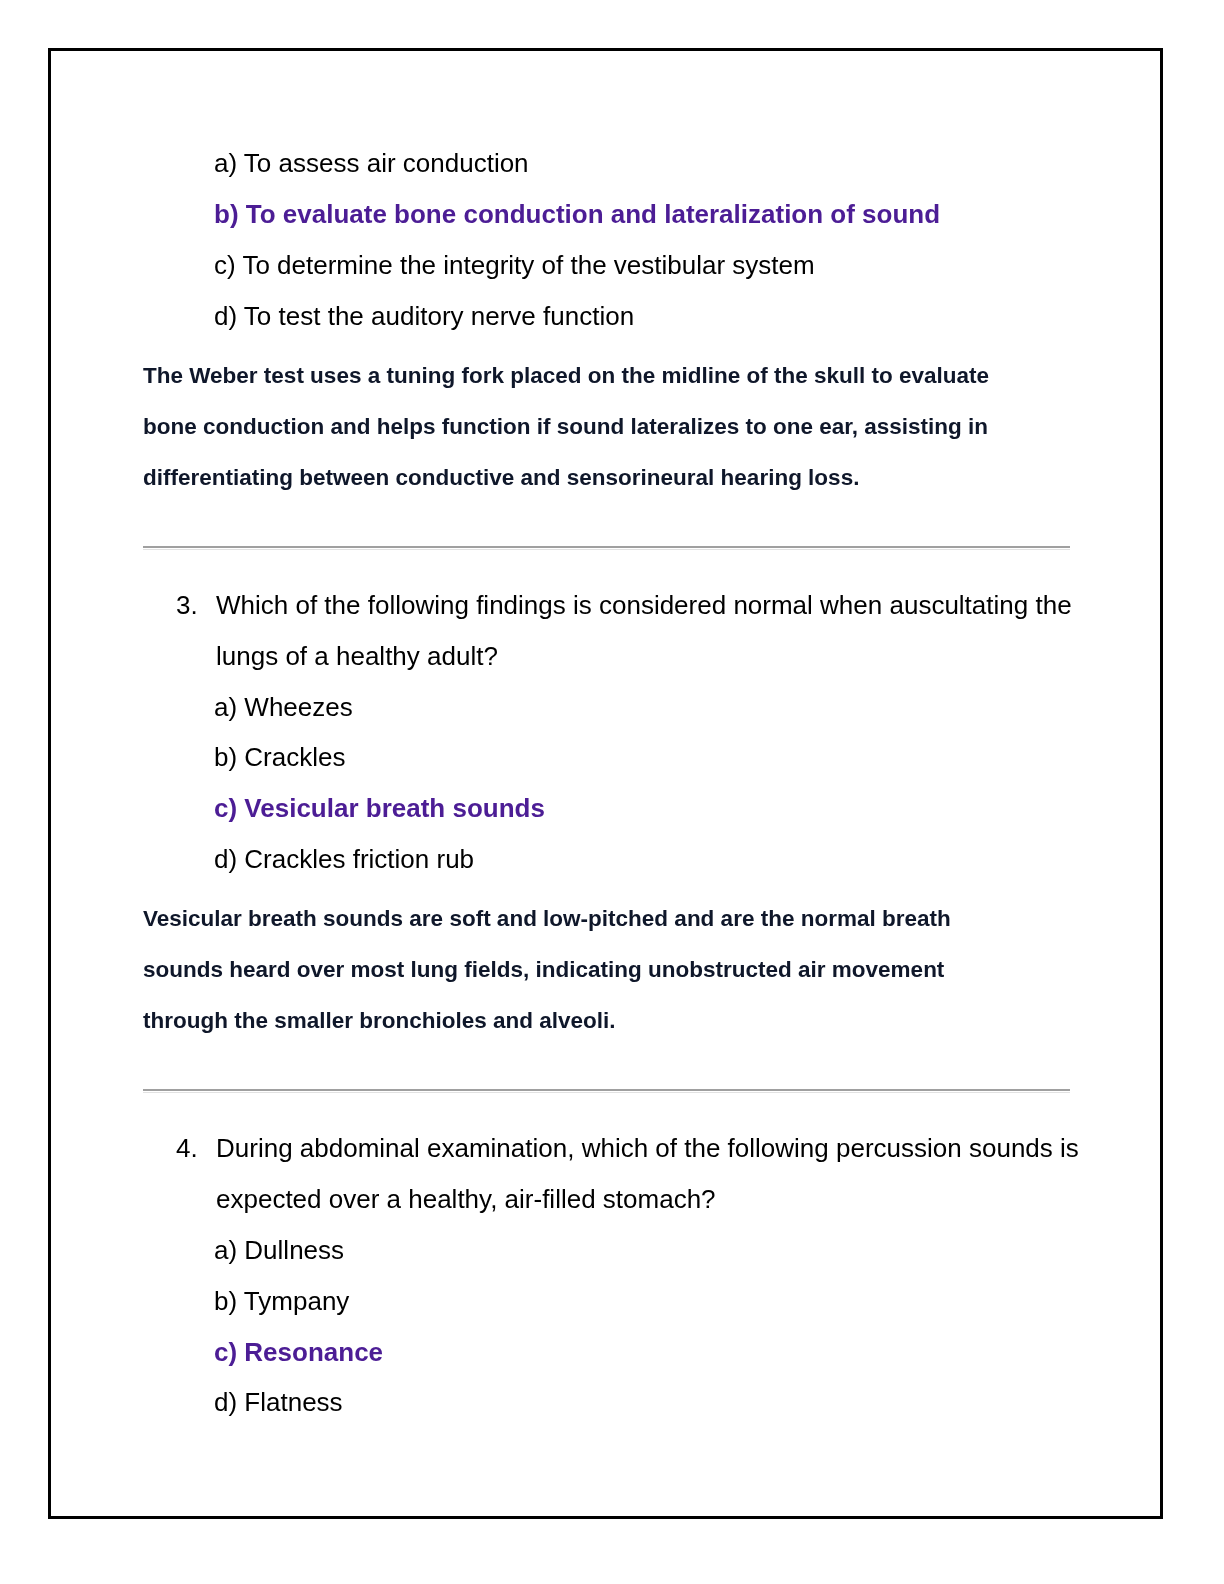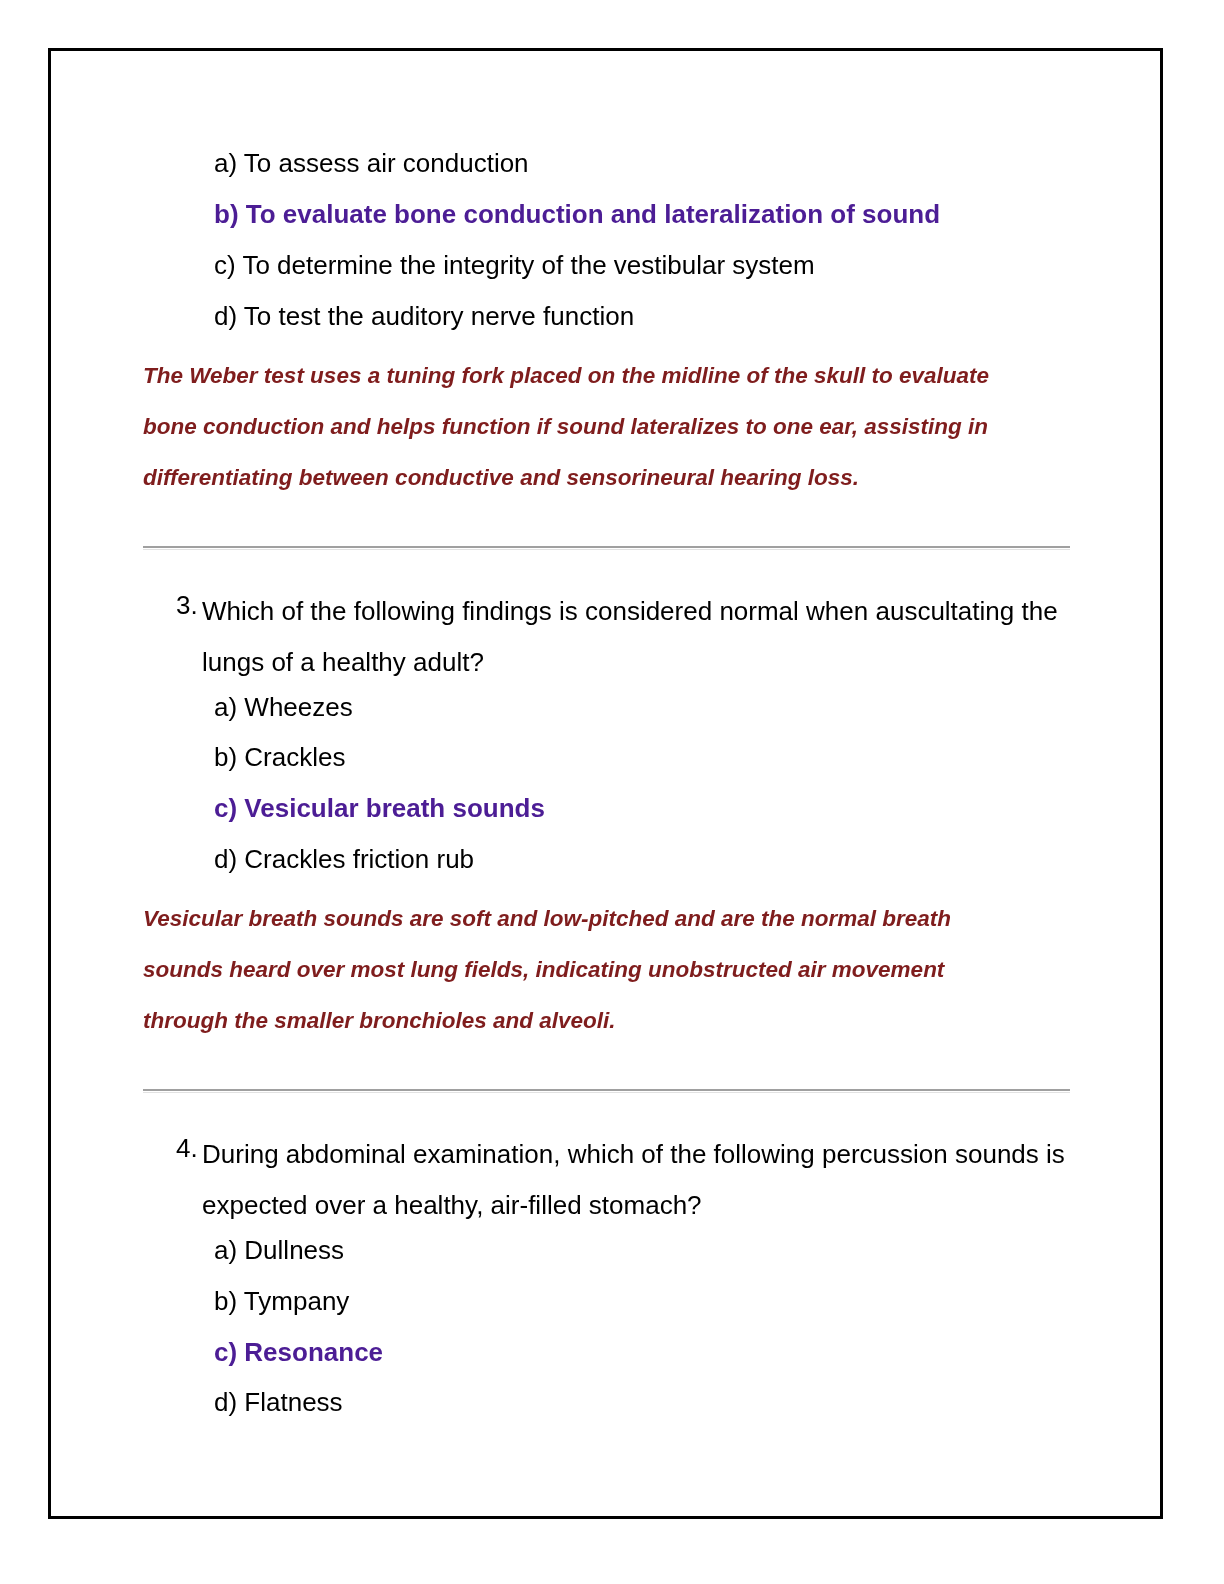--- a/index.html
+++ b/index.html
@@ -3,23 +3,23 @@
 <meta charset="utf-8">
 <style>
   html, body { margin: 0; padding: 0; background: #ffffff; }
   body { width: 1224px; height: 1584px; position: relative; overflow: hidden;
          font-family: "Liberation Sans", "DejaVu Sans", sans-serif; color: #000; }
   .page-border { position: absolute; left: 48px; top: 48px; width: 1115px; height: 1471px;
                  border: 3px solid #000; box-sizing: border-box; }
   .line { position: absolute; font-size: 26px; white-space: nowrap; line-height: 1; }
   .opt { left: 214px; }
   .answer { color: #4c1d95; font-weight: bold; }
-  .explain { left: 143px; color: #7f1d1d; font-weight: bold; font-style: italic; font-size: 22.5px; }
+  .explain { left: 143px; color: #0f172a; font-weight: bold; font-size: 22.5px; }
   .qnum { left: 176px; }
-  .qtext { left: 202px; margin-top: 6px; }
+  .qtext { left: 216px; }
   .rule { position: absolute; left: 143px; width: 927px; height: 4px;
           border-top: 2px solid #a0a0a0; border-bottom: 1px solid #e2e2e2; box-sizing: border-box; }
 </style>
 </head>
 <body>
 
 <div class="page-border"></div>
 
 <div class="line opt" style="top:150px">a) To assess air conduction</div>
 <div class="line opt answer" style="top:201px">b) To evaluate bone conduction and lateralization of sound</div>

